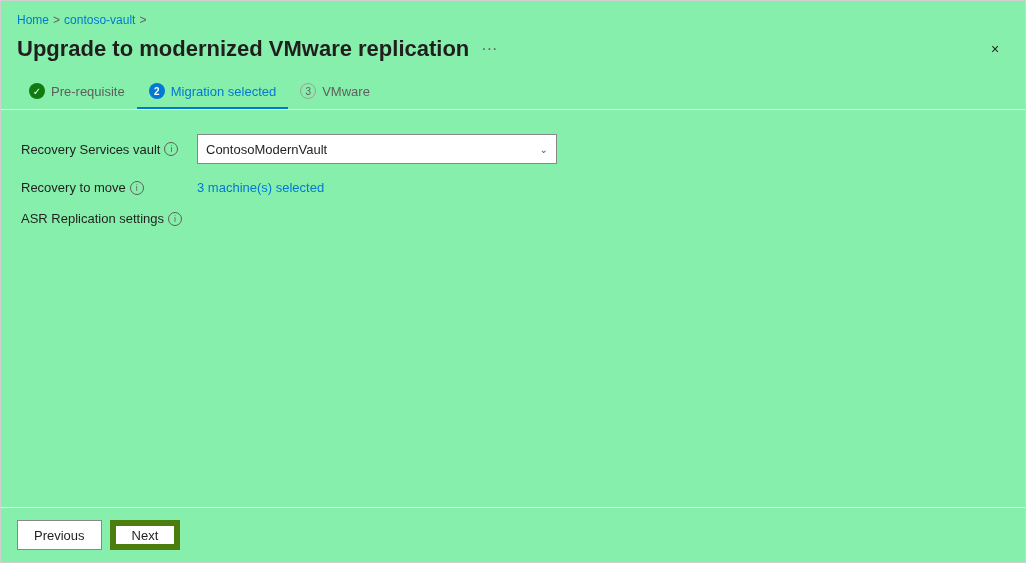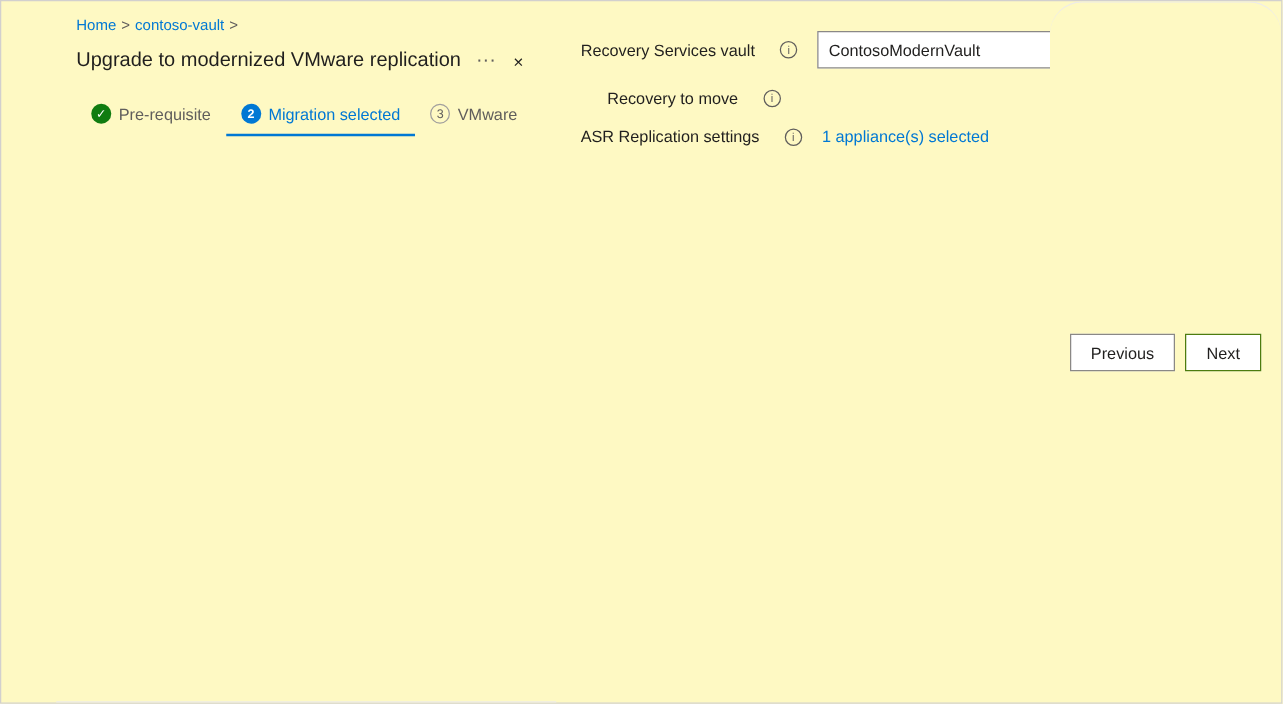--- a/index.html
+++ b/index.html
@@ -8,27 +8,26 @@
       font-size: 13px;
       background: #f3f2f1;
       display: flex;
       align-items: center;
       justify-content: center;
       min-height: 100vh;
     }
     .modal-container {
       width: 1026px;
       height: 563px;
-      background: #fef9c3;
+      background: #86efac;
       border: 1px solid #d2d0ce;
       display: flex;
-      flex-direction: row;
+      flex-direction: column;
       position: relative;
       box-shadow: 0 2px 8px rgba(0,0,0,0.15);
-      padding-left: 44px;
     }
     .modal-header {
       padding: 12px 16px 0 16px;
       border-bottom: 1px solid #edebe9;
     }
     .breadcrumb {
       display: flex;
       align-items: center;
       gap: 4px;
       font-size: 12px;
@@ -48,22 +47,22 @@
       align-items: center;
       justify-content: space-between;
       margin-bottom: 12px;
     }
     .title-inner {
       display: flex;
       align-items: center;
       gap: 8px;
     }
     .modal-title {
-      font-size: 16px;
-      font-weight: 400;
+      font-size: 22px;
+      font-weight: 700;
       color: #201f1e;
     }
     .ellipsis-btn {
       width: 24px;
       height: 24px;
       border: none;
       background: transparent;
       cursor: pointer;
       color: #605e5c;
       font-size: 16px;
@@ -151,26 +150,25 @@
     }
     .form-row {
       display: flex;
       align-items: center;
       margin-bottom: 16px;
       gap: 16px;
     }
     .form-label {
       display: flex;
       align-items: center;
-      gap: 20px;
+      gap: 4px;
       min-width: 160px;
       color: #201f1e;
       font-size: 13px;
       flex-shrink: 0;
-      justify-content: flex-end;
     }
     .info-icon {
       width: 14px;
       height: 14px;
       border-radius: 50%;
       border: 1px solid #605e5c;
       display: flex;
       align-items: center;
       justify-content: center;
       color: #605e5c;
@@ -182,58 +180,57 @@
       flex: 1;
     }
     .dropdown {
       display: flex;
       align-items: center;
       justify-content: space-between;
       border: 1px solid #8a8886;
       padding: 4px 8px;
       background: #fff;
       cursor: pointer;
-      width: 428px;
+      width: 360px;
       height: 30px;
       font-size: 13px;
       color: #201f1e;
     }
     .chevron-icon {
       font-size: 10px;
       color: #605e5c;
     }
     .link-text {
       color: #0078d4;
       text-decoration: none;
       cursor: pointer;
       font-size: 13px;
     }
     .modal-footer {
       padding: 12px 16px;
       border-top: 1px solid #edebe9;
       display: flex;
       align-items: center;
       gap: 8px;
-      border-radius: 26px;
     }
     .btn {
       padding: 4px 16px;
       height: 30px;
       border: 1px solid #8a8886;
       background: #fff;
       cursor: pointer;
       font-size: 13px;
       color: #201f1e;
       display: flex;
       align-items: center;
       justify-content: center;
     }
     .btn-primary {
       background: #fff;
-      border: 1px solid #4d7c0f;
+      border: 6px solid #4d7c0f;
       color: #201f1e;
     }
   </style>
 </head>
 <body>
 
 <div class="modal-container">
 
   <div class="modal-header">
 
@@ -295,32 +292,32 @@
         </div>
       </div>
 
       <div class="form-row">
         <div class="form-label">
           <span>Recovery to move</span>
           <div class="info-icon" title="Machines to move info">
             <span>i</span>
           </div>
         </div>
+        <div class="form-control-wrapper">
+          <a class="link-text">3 machine(s) selected</a>
+        </div>
       </div>
 
       <div class="form-row">
         <div class="form-label">
           <span>ASR Replication settings</span>
           <div class="info-icon" title="ASR Replication appliance info">
             <span>i</span>
           </div>
         </div>
-        <div class="form-control-wrapper">
-          <a class="link-text">1 appliance(s) selected</a>
-        </div>
       </div>
 
     </div>
   </div>
 
   <div class="modal-footer">
     <button class="btn">Previous</button>
     <button class="btn btn-primary">Next</button>
   </div>
 </div>

